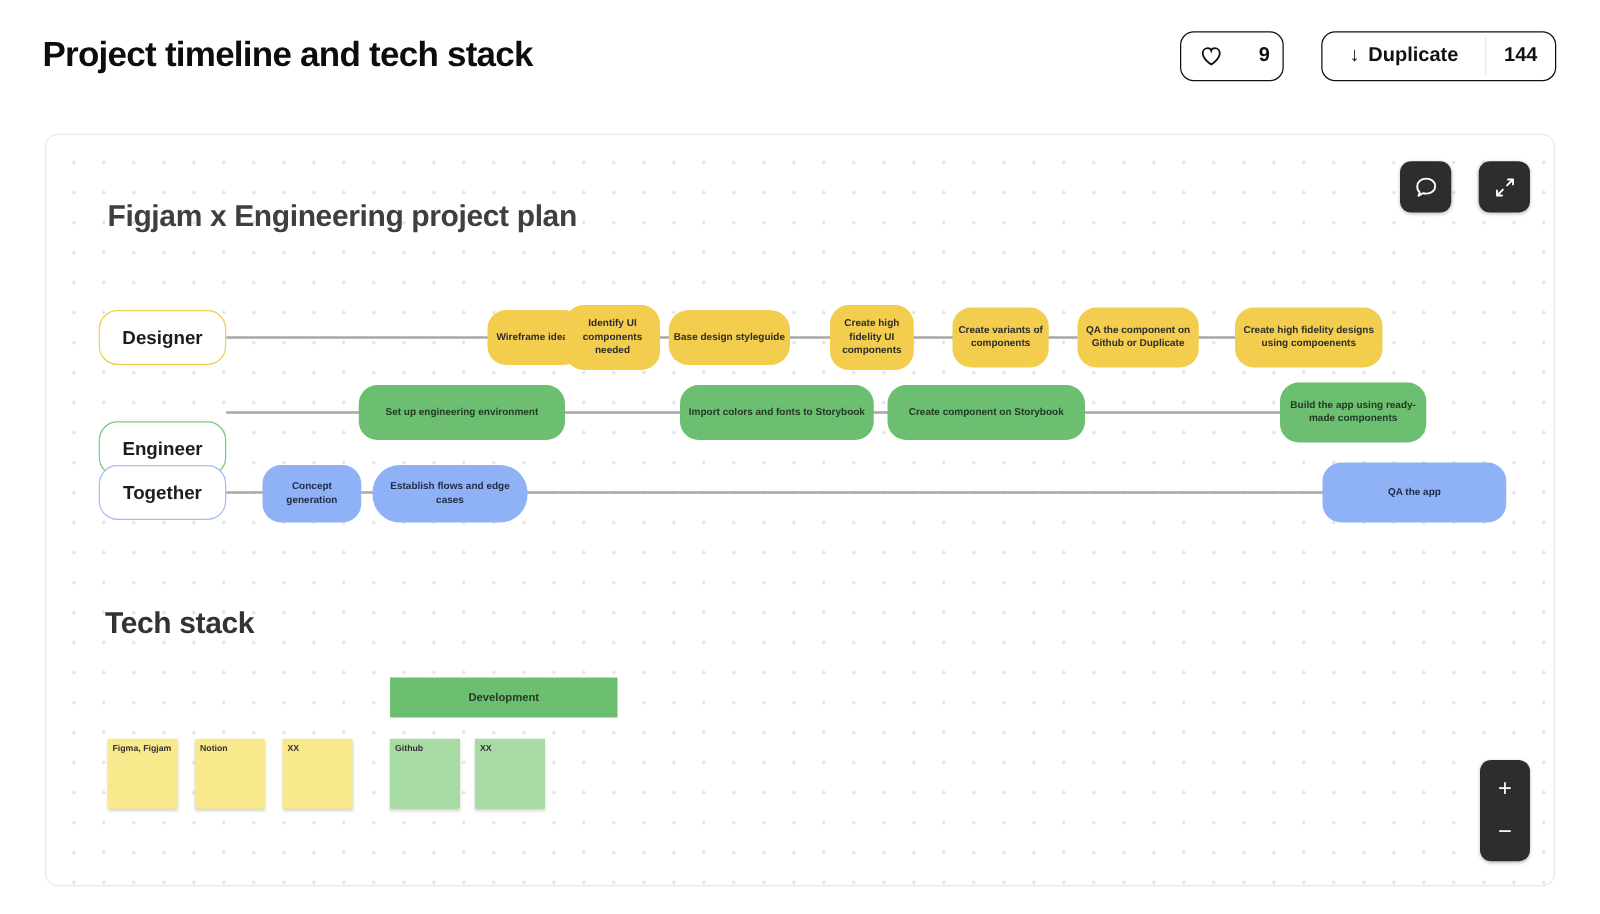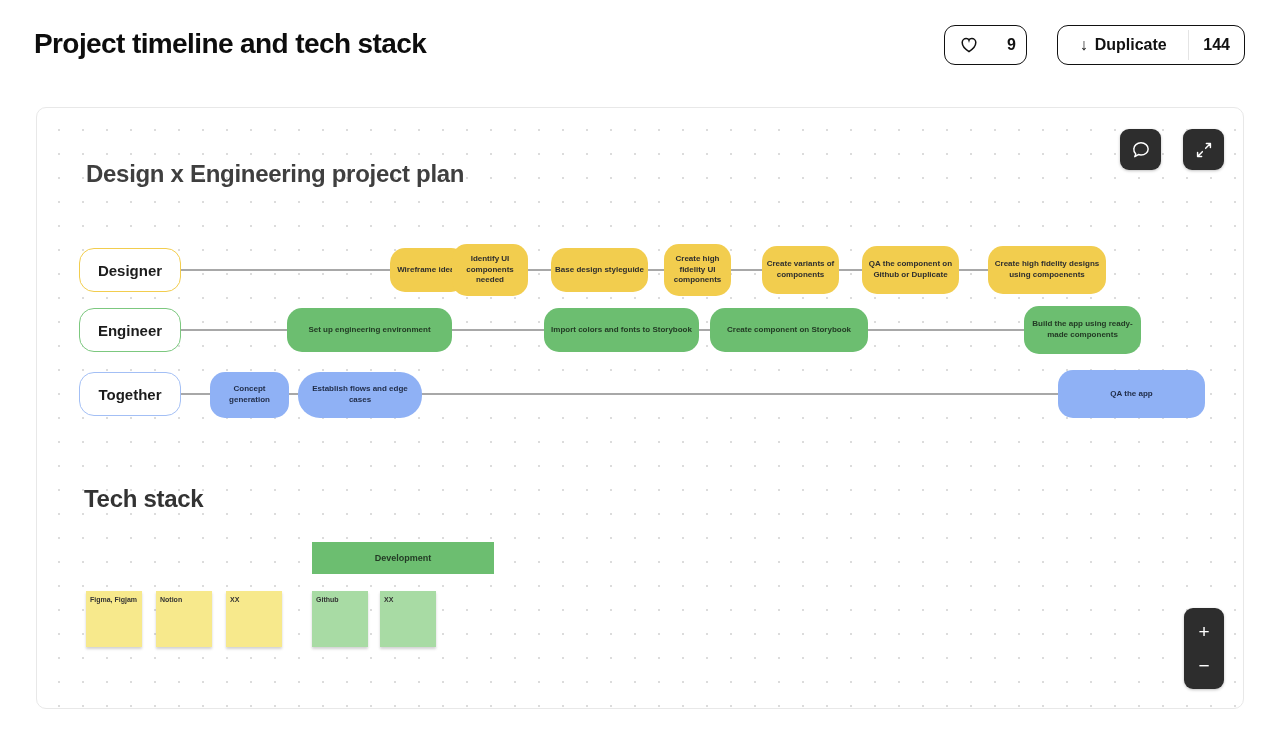--- a/index.html
+++ b/index.html
@@ -34,21 +34,21 @@
   .comment-btn { left:1083px; }
   .expand-btn { left:1146px; }
 
   
   .lane-line { position:absolute; height:2px; background:#a8a8a8; z-index:1; }
   .lane-label { position:absolute; left:42px; width:102px; height:44px;
     background:#fff; border-radius:15px; display:flex; align-items:center;
     justify-content:center; font-size:15px; font-weight:bold; color:#1c1c1c;
     z-index:2; }
   .lb-yellow { border:1.5px solid #f2cd4e; }
-  .lb-green  { border:1.5px solid #7cc87f; }
+  .lb-green  { border:1.5px solid #7cc87f;margin-top:29px; }
   .lb-blue   { border:1.5px solid #a3bff5; }
   .node { position:absolute; border-radius:15px; display:flex;
     align-items:center; justify-content:center; text-align:center;
     font-size:8px; font-weight:bold; color:#2e2e2e; line-height:1.35;
     padding:2px 4px; z-index:2; }
   .n-yellow { background:#f2cd4e; }
   .n-green  { background:#6cbe70; color:#233b25; }
   .n-blue   { background:#8fb1f5; color:#1f2b46; }
 
   
@@ -94,21 +94,21 @@
     <div class="seg" style="flex:1;">
       <span class="arrow-down">↓</span>
       <span>Duplicate</span>
     </div>
     <div class="vdiv"></div>
     <div class="seg">144</div>
   </div>
 
   <div class="canvas">
 
-    <div class="canvas-title">Design x Engineering project plan</div>
+    <div class="canvas-title">Figjam x Engineering project plan</div>
 
     <div class="dark-btn comment-btn">
       <svg width="22" height="22" viewBox="0 0 24 24">
         <path d="M12 4.2c4.4 0 7.8 2.9 7.8 6.6s-3.4 6.6-7.8 6.6c-1 0-2-.15-2.9-.45L5.2 19.3l1.1-3A6.3 6.3 0 0 1 4.2 10.8c0-3.7 3.4-6.6 7.8-6.6z" fill="none" stroke="#fff" stroke-width="1.6" stroke-linejoin="round"></path>
       </svg>
     </div>
     <div class="dark-btn expand-btn">
       <svg width="22" height="22" viewBox="0 0 24 24">
         <path d="M13.8 10.2 L19 5 M19 5 h-4.4 M19 5 v4.4 M10.2 13.8 L5 19 M5 19 h4.4 M5 19 v-4.4" fill="none" stroke="#fff" stroke-width="1.6" stroke-linecap="round"></path>
       </svg>
@@ -117,21 +117,21 @@
     <div class="lane-line" style="left:144px; top:161px; width:865px;"></div>
     <div class="lane-line" style="left:144px; top:221px; width:901px;"></div>
     <div class="lane-line" style="left:144px; top:285px; width:950px;"></div>
 
     <div class="lane-label lb-yellow" style="top:140px;">Designer</div>
     <div class="lane-label lb-green" style="top:200px;">Engineer</div>
     <div class="lane-label lb-blue" style="top:264px;">Together</div>
 
     <div class="node n-yellow" style="left:321px; top:140px; width:76px; height:44px;margin-left:32px;">Wireframe ideas</div>
     <div class="node n-yellow" style="left:415px; top:136px; width:76px; height:52px;">Identify UI components needed</div>
-    <div class="node n-yellow" style="left:514px; top:140px; width:97px; height:44px;">Base design styleguide</div>
+    <div class="node n-yellow" style="left:498px; top:140px; width:97px; height:44px;border-radius:16px;">Base design styleguide</div>
     <div class="node n-yellow" style="left:627px; top:136px; width:67px; height:52px;">Create high fidelity UI components</div>
     <div class="node n-yellow" style="left:725px; top:138px; width:77px; height:48px;">Create variants of components</div>
     <div class="node n-yellow" style="left:825px; top:138px; width:97px; height:48px;">QA the component on Github or Duplicate</div>
     <div class="node n-yellow" style="left:951px; top:138px; width:118px; height:48px;">Create high fidelity designs using compoenents</div>
 
     <div class="node n-green" style="left:250px; top:200px; width:165px; height:44px;">Set up engineering environment</div>
     <div class="node n-green" style="left:507px; top:200px; width:155px; height:44px;">Import colors and fonts to Storybook</div>
     <div class="node n-green" style="left:673px; top:200px; width:158px; height:44px;">Create component on Storybook</div>
     <div class="node n-green" style="left:987px; top:198px; width:117px; height:48px;">Build the app using ready-made components</div>
 

